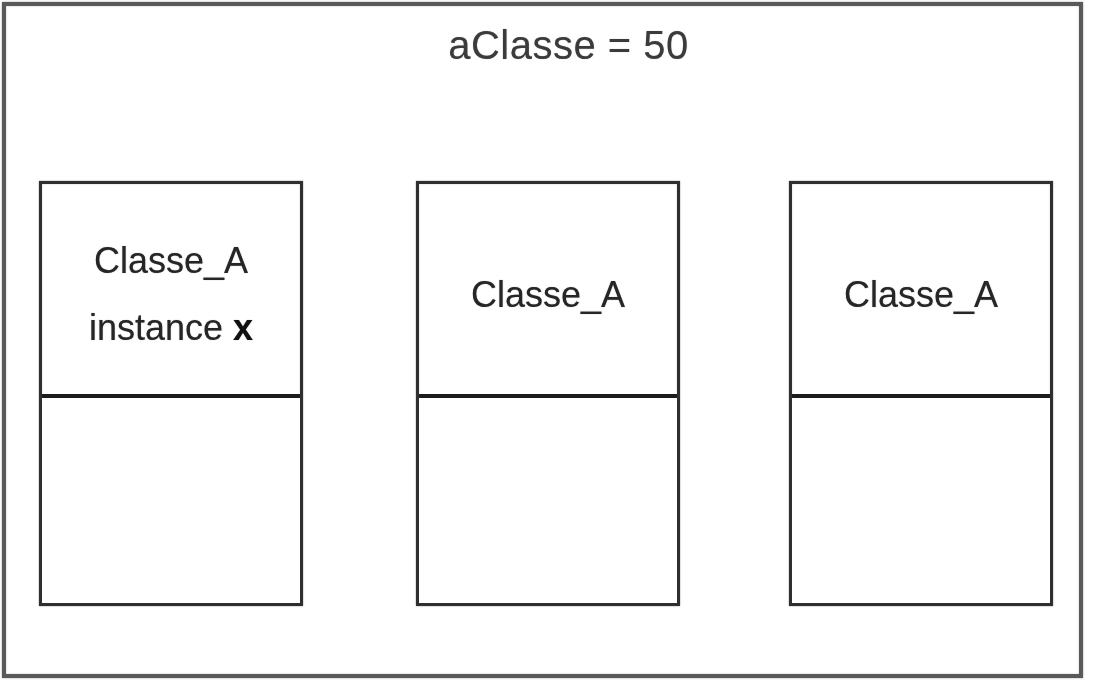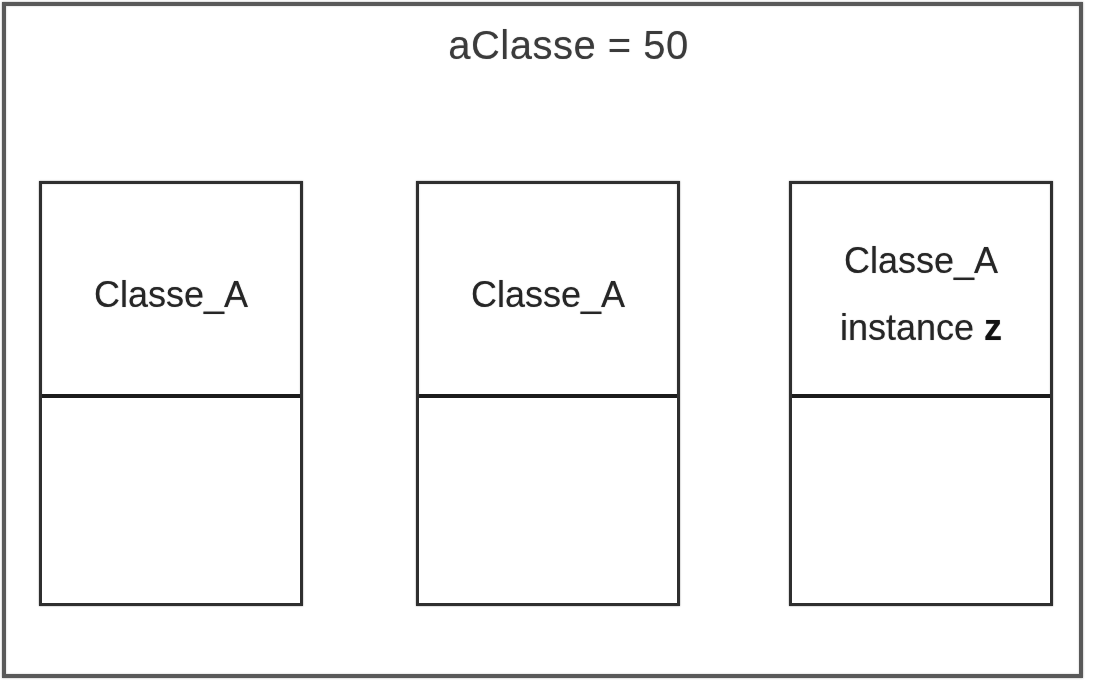--- a/index.html
+++ b/index.html
@@ -88,36 +88,36 @@
 <body>
 
 <div class="canvas">
   <div class="outer-box">
 
     <div class="diagram-title">aClasse = 50</div>
 
     <div class="instance-box box-0">
       <div class="instance-header">
         <div class="line">Classe_A</div>
+        <div class="line">
+          <span>instance</span>
+          <span class="var-name">x</span>
+        </div>
       </div>
       <div class="instance-body"></div>
     </div>
 
     <div class="instance-box box-1">
       <div class="instance-header">
         <div class="line">Classe_A</div>
       </div>
       <div class="instance-body"></div>
     </div>
 
     <div class="instance-box box-2">
       <div class="instance-header">
         <div class="line">Classe_A</div>
-        <div class="line">
-          <span>instance</span>
-          <span class="var-name">z</span>
-        </div>
       </div>
       <div class="instance-body"></div>
     </div>
 
   </div>
 </div>
 
 </body></html>

